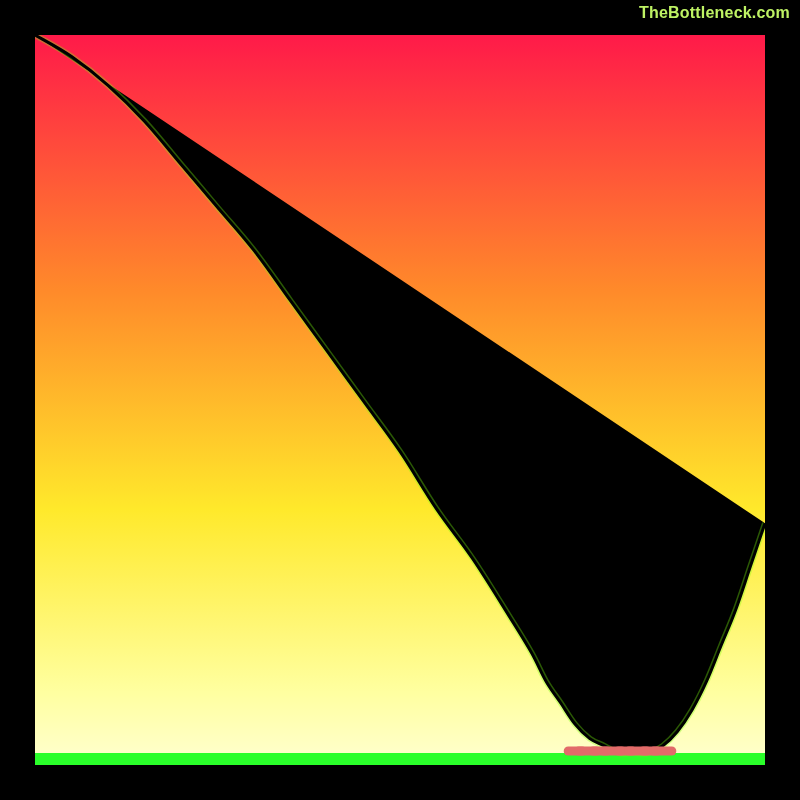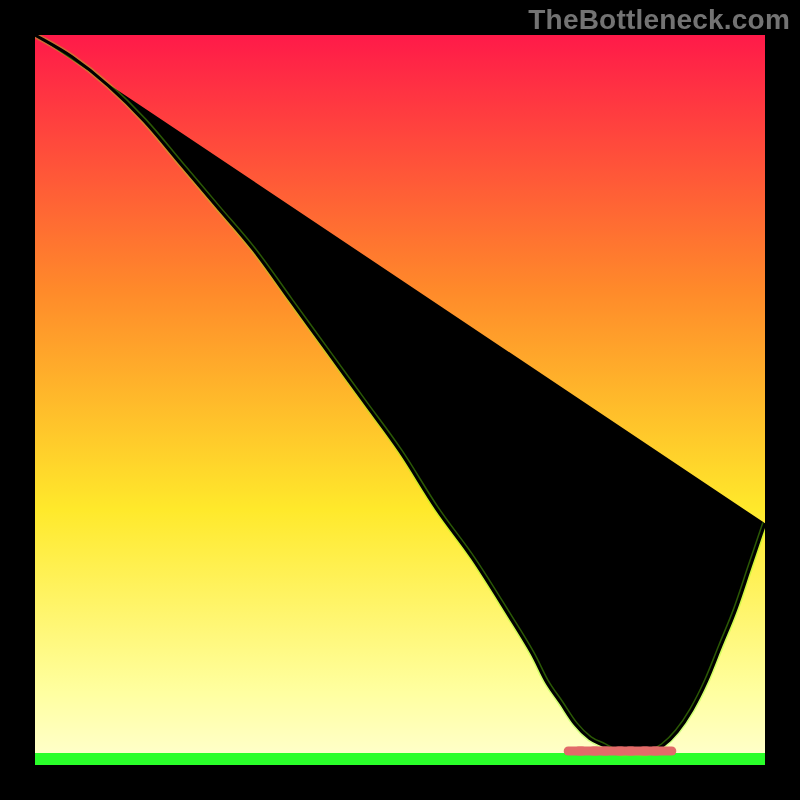--- a/index.html
+++ b/index.html
@@ -14,22 +14,22 @@
   .frame {
     position: relative;
     width: 800px;
     height: 800px;
     background: #000;
   }
   .watermark {
     position: absolute;
     top: 4px;
     right: 10px;
-    color: #737373;
-    font-size: 28px;
+    color: #bef264;
+    font-size: 16px;
     font-weight: 600;
     letter-spacing: 0.2px;
     z-index: 5;
     user-select: none;
   }
   .plot-area {
     position: absolute;
     left: 35px;
     top: 35px;
     width: 730px;

